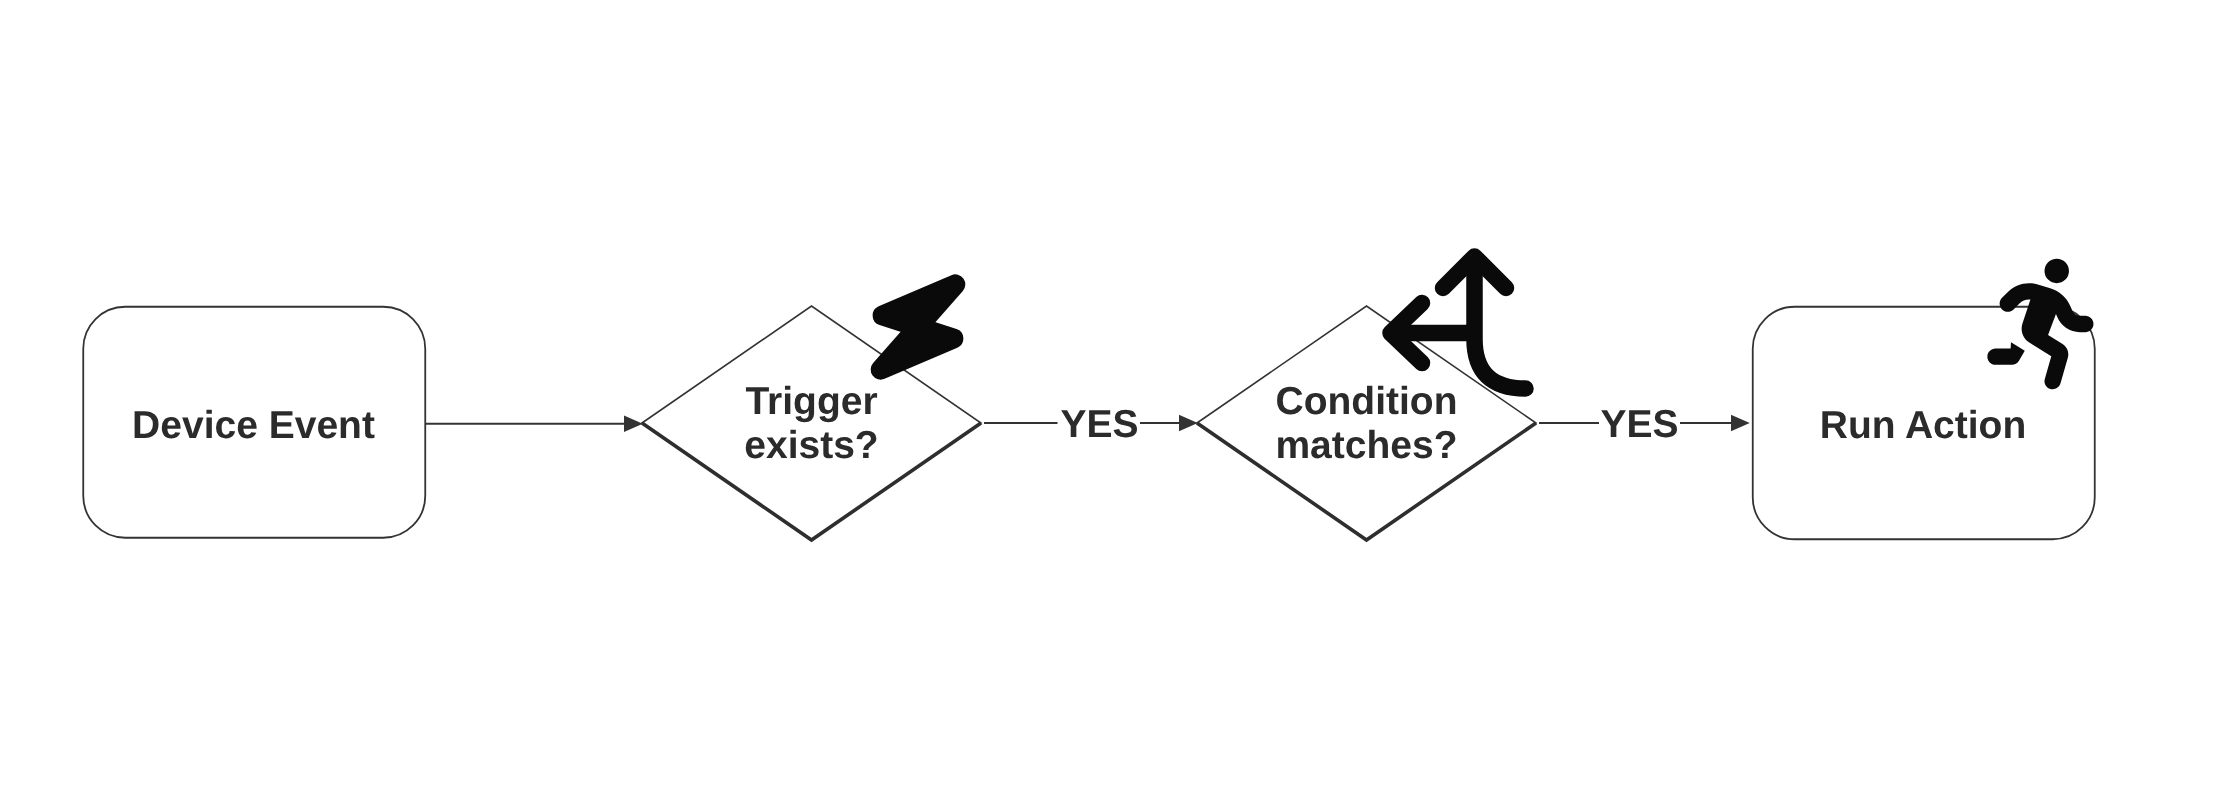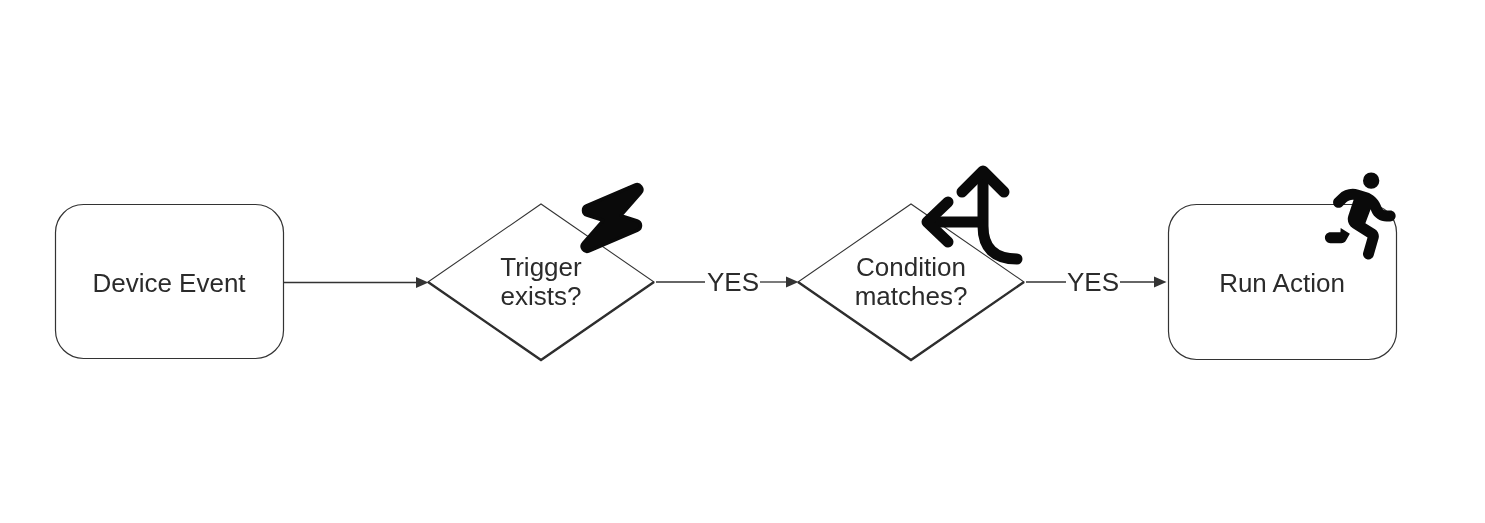--- a/index.html
+++ b/index.html
@@ -6,20 +6,21 @@
     margin: 0;
     padding: 0;
     background: #ffffff;
   }
   .canvas {
     position: relative;
     width: 1485px;
     height: 523px;
     background: #ffffff;
     overflow: hidden;
+    font-weight: bold;
   }
   svg {
     display: block;
   }
   .node-shape {
     fill: #ffffff;
     stroke: #333333;
     stroke-width: 1.2;
   }
   .shape-shade {

